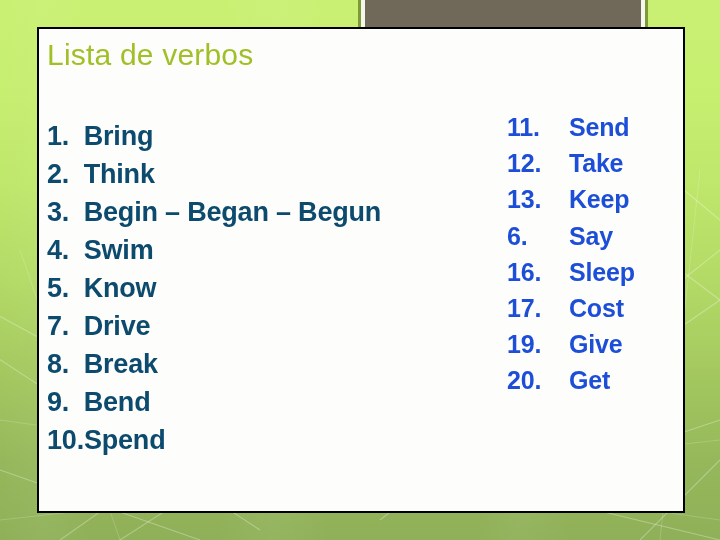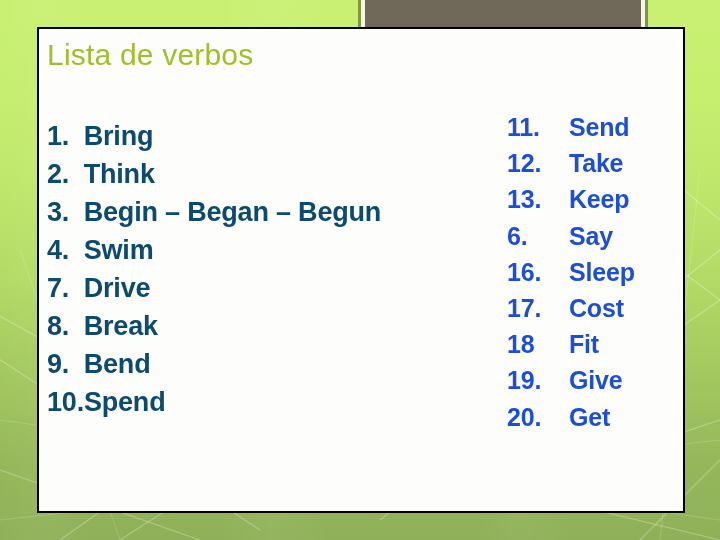--- a/index.html
+++ b/index.html
@@ -199,20 +199,24 @@
       </div>
       <div class="verb-row">
         <span class="verb-num">3.&nbsp;</span>
         <span class="verb-word">Begin – Began – Begun</span>
       </div>
       <div class="verb-row">
         <span class="verb-num">4.&nbsp;</span>
         <span class="verb-word">Swim</span>
       </div>
       <div class="verb-row">
+        <span class="verb-num">5.&nbsp;</span>
+        <span class="verb-word">Know</span>
+      </div>
+      <div class="verb-row">
         <span class="verb-num">7.&nbsp;</span>
         <span class="verb-word">Drive</span>
       </div>
       <div class="verb-row">
         <span class="verb-num">8.&nbsp;</span>
         <span class="verb-word">Break</span>
       </div>
       <div class="verb-row">
         <span class="verb-num">9.&nbsp;</span>
         <span class="verb-word">Bend</span>
@@ -235,23 +239,20 @@
       <div class="verb-row">
         <span class="verb-num">6.</span><span class="verb-word">Say</span>
       </div>
       <div class="verb-row">
         <span class="verb-num">16.</span><span class="verb-word">Sleep</span>
       </div>
       <div class="verb-row">
         <span class="verb-num">17.</span><span class="verb-word">Cost</span>
       </div>
       <div class="verb-row">
-        <span class="verb-num">18</span><span class="verb-word">Fit</span>
-      </div>
-      <div class="verb-row">
         <span class="verb-num">19.</span><span class="verb-word">Give</span>
       </div>
       <div class="verb-row">
         <span class="verb-num">20.</span><span class="verb-word">Get</span>
       </div>
     </div>
 
   </div>
 </div>
 

